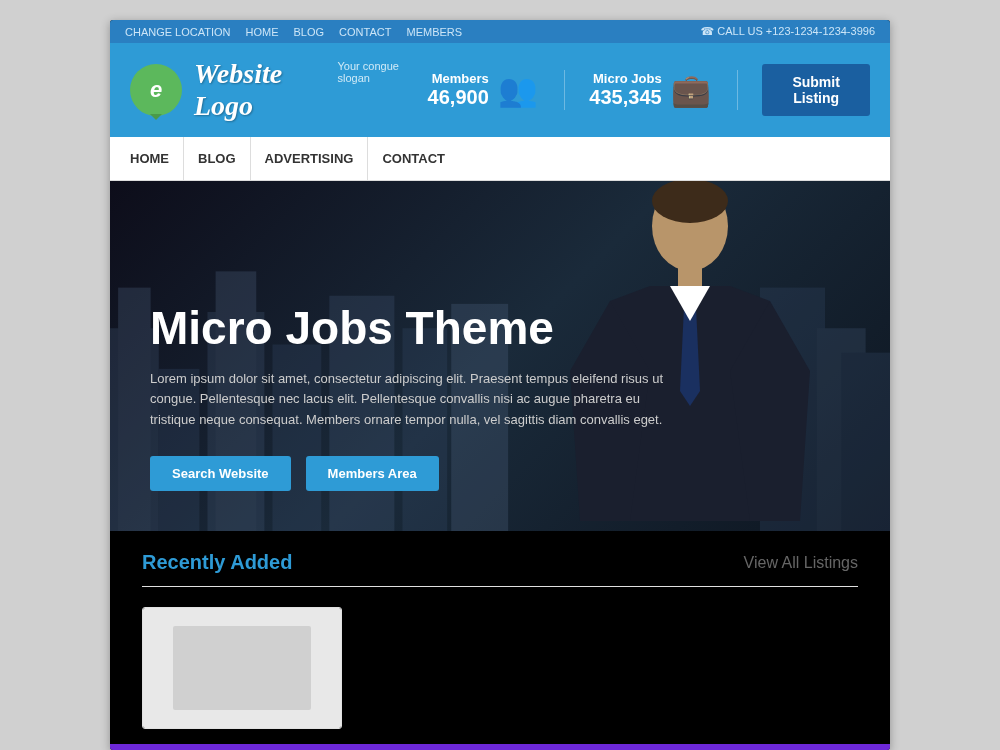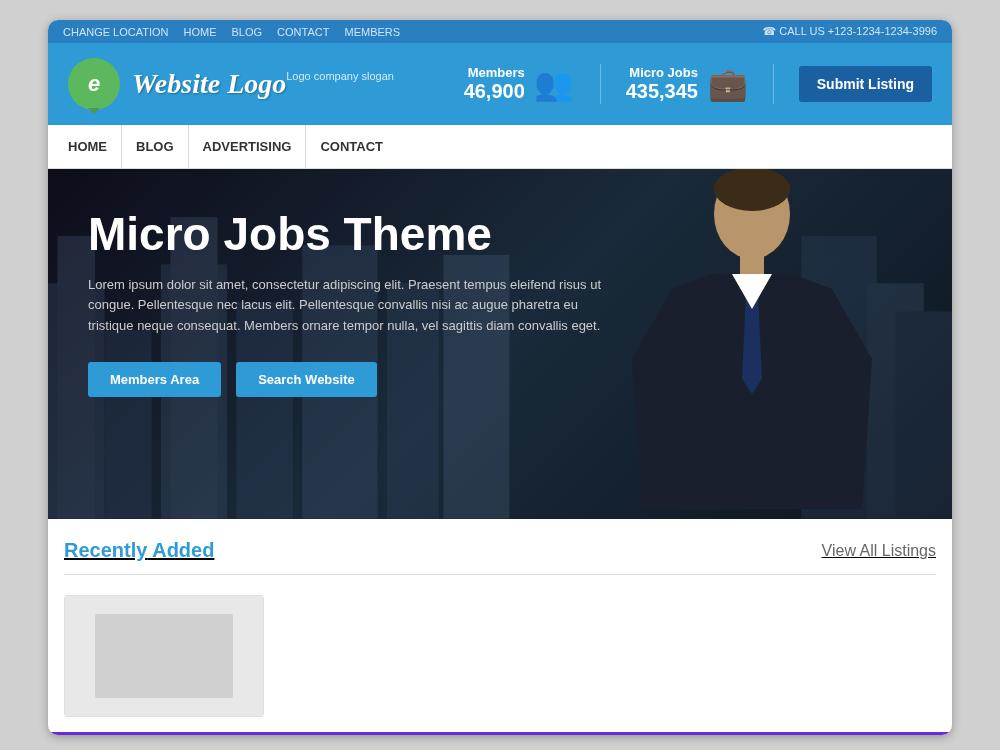--- a/index.html
+++ b/index.html
@@ -6,24 +6,24 @@
     body {
       background: #d0d0d0;
       font-family: Arial, sans-serif;
       display: flex;
       justify-content: center;
       align-items: flex-start;
       min-height: 750px;
       padding: 20px;
     }
     .page-wrapper {
-      width: 904px;
-      background: #ffffff;
+      width: 780px;
+      background: #000000;
       box-shadow: 0 2px 10px rgba(0,0,0,0.3);
-      border-radius: 10px;
+      border-radius: 3px;
       overflow: hidden;
     }
 
     
     .top-bar {
       background: #2a7fc1;
       padding: 5px 15px;
       display: flex;
       justify-content: space-between;
       align-items: center;
@@ -163,21 +163,21 @@
     .main-nav a:first-child { padding-left: 0; }
     .main-nav a:last-child { border-right: none; }
 
     
     .hero {
       position: relative;
       background: #1a1a2e;
       min-height: 350px;
       overflow: hidden;
       display: flex;
-      align-items: flex-start;
+      align-items: flex-end;
     }
     .hero-bg {
       position: absolute;
       inset: 0;
       background: linear-gradient(135deg, #0d0d1a 0%, #1a2a3a 50%, #0d1520 100%);
     }
 
     .hero-content {
       position: relative;
       z-index: 2;
@@ -214,22 +214,22 @@
       border: none;
       padding: 10px 22px;
       font-size: 13px;
       font-weight: bold;
       cursor: pointer;
       border-radius: 3px;
     }
 
     
     .recently-added {
-      padding: 20px 16px 10px;
-      border-bottom: 3px solid #6d28d9;
+      padding: 20px 32px 10px;
+      border-bottom: 6px solid #6d28d9;
       text-decoration: underline;
     }
     .recently-header {
       display: flex;
       justify-content: space-between;
       align-items: center;
       margin-bottom: 12px;
     }
     .recently-title {
       font-size: 20px;
@@ -311,21 +311,21 @@
       <a>MEMBERS</a>
     </nav>
     <div class="top-bar-phone">☎ CALL US +123-1234-1234-3996</div>
   </div>
 
   <div class="header">
     <div class="logo-area">
       <div class="logo-icon">e</div>
       <div class="logo-text-area">
         <span class="logo-title">Website Logo</span>
-        <span class="logo-slogan">Logo company slogan</span>
+        <span class="logo-slogan">Your congue slogan</span>
       </div>
     </div>
     <div class="header-stats">
       <div class="stat-item">
         <div class="stat-text">
           <div class="stat-label">Members</div>
           <div class="stat-value">46,900</div>
         </div>
         <div class="stat-icon">👥</div>
       </div>
@@ -389,22 +389,22 @@
 
       <polygon points="140,115 160,150 160,115" fill="#fff"></polygon>
 
       <polygon points="180,115 160,150 160,115" fill="#fff"></polygon>
     </svg>
 
     <div class="hero-content">
       <h1 class="hero-title">Micro Jobs Theme</h1>
       <p class="hero-text">Lorem ipsum dolor sit amet, consectetur adipiscing elit. Praesent tempus eleifend risus ut congue. Pellentesque nec lacus elit. Pellentesque convallis nisi ac augue pharetra eu tristique neque consequat. Members ornare tempor nulla, vel sagittis diam convallis eget.</p>
       <div class="hero-buttons">
+        <button class="btn-blue">Search Website</button>
         <button class="btn-blue">Members Area</button>
-        <button class="btn-blue">Search Website</button>
       </div>
     </div>
   </div>
 
   <div class="recently-added">
     <div class="recently-header">
       <div class="recently-title">
         <span style="color:#2e9bd6;">Recently</span><span> Added</span>
       </div>
       <a class="view-all">View All Listings</a>

